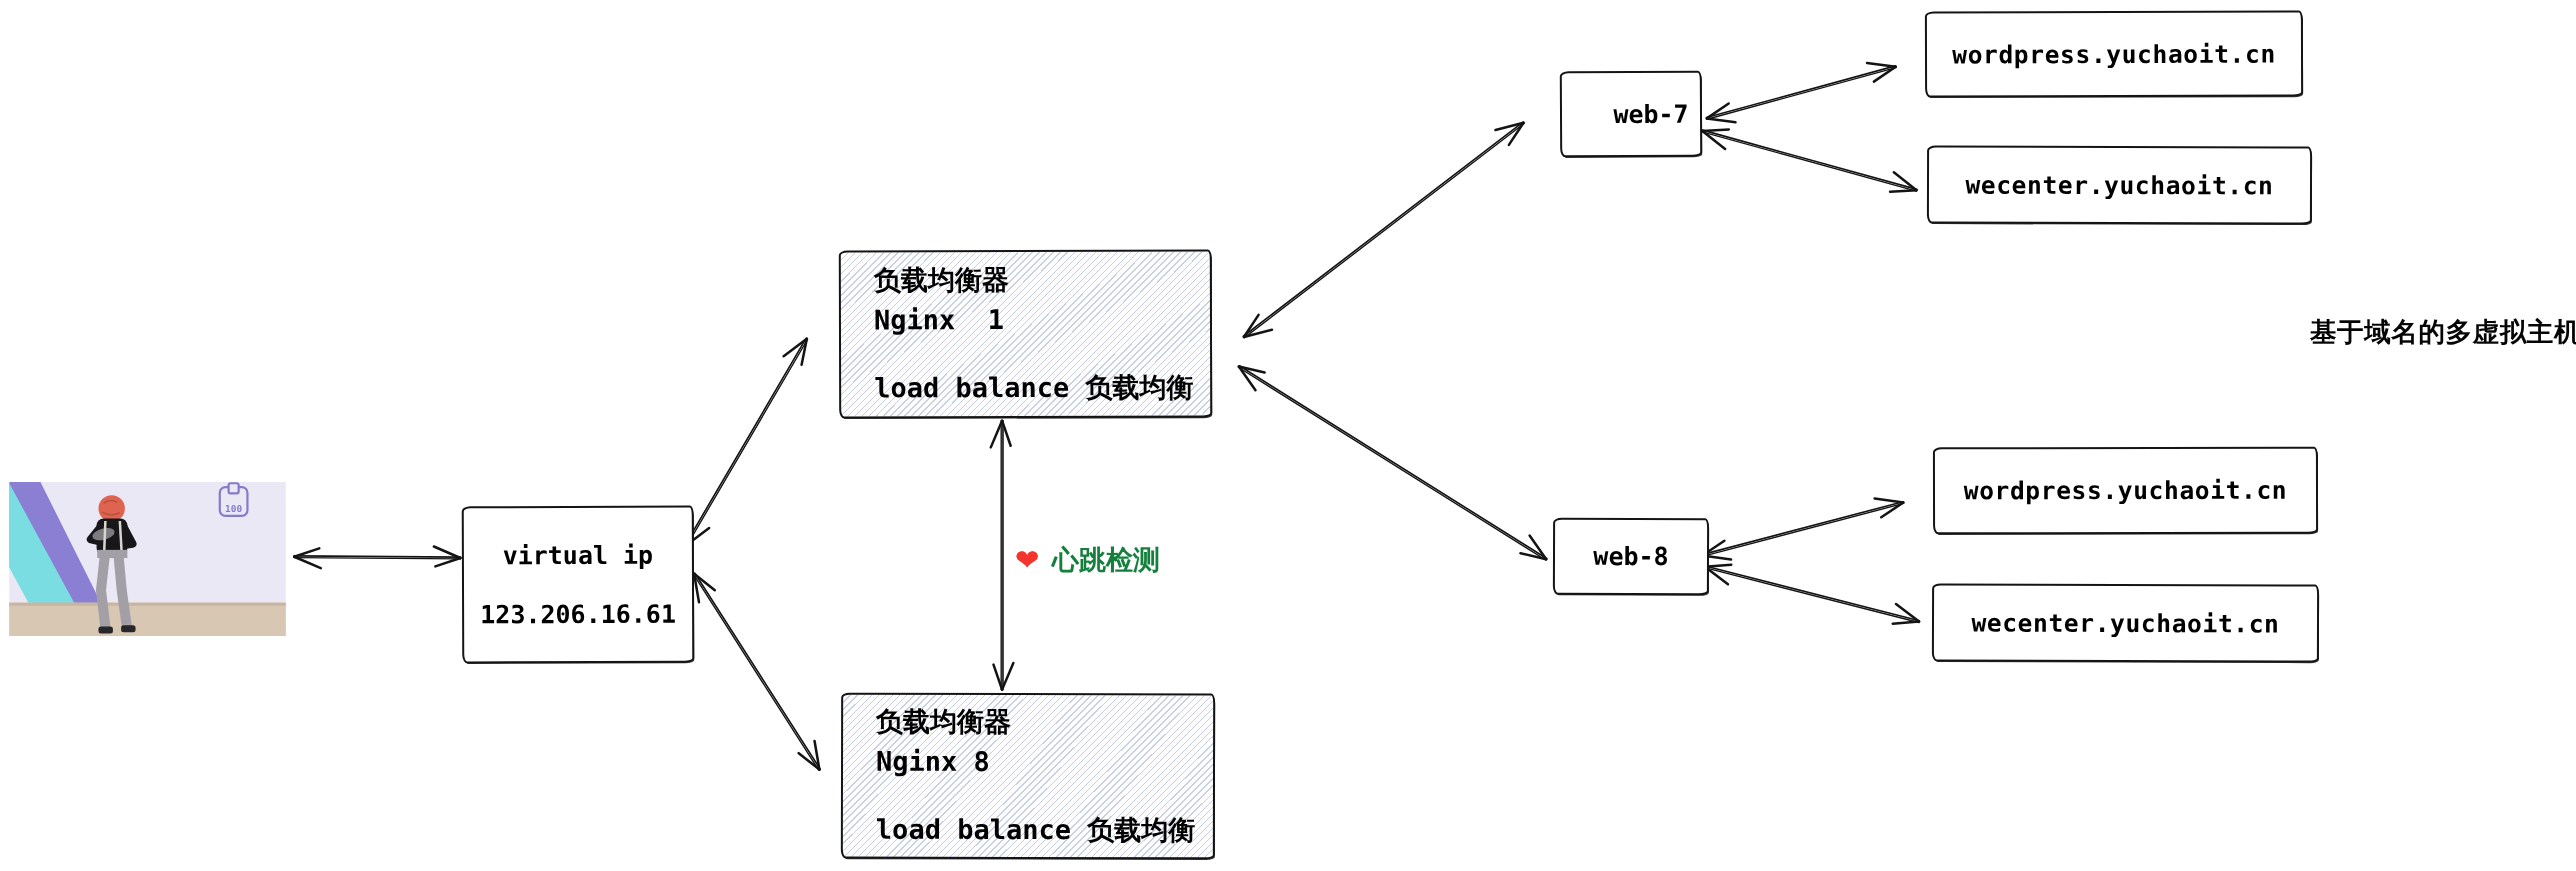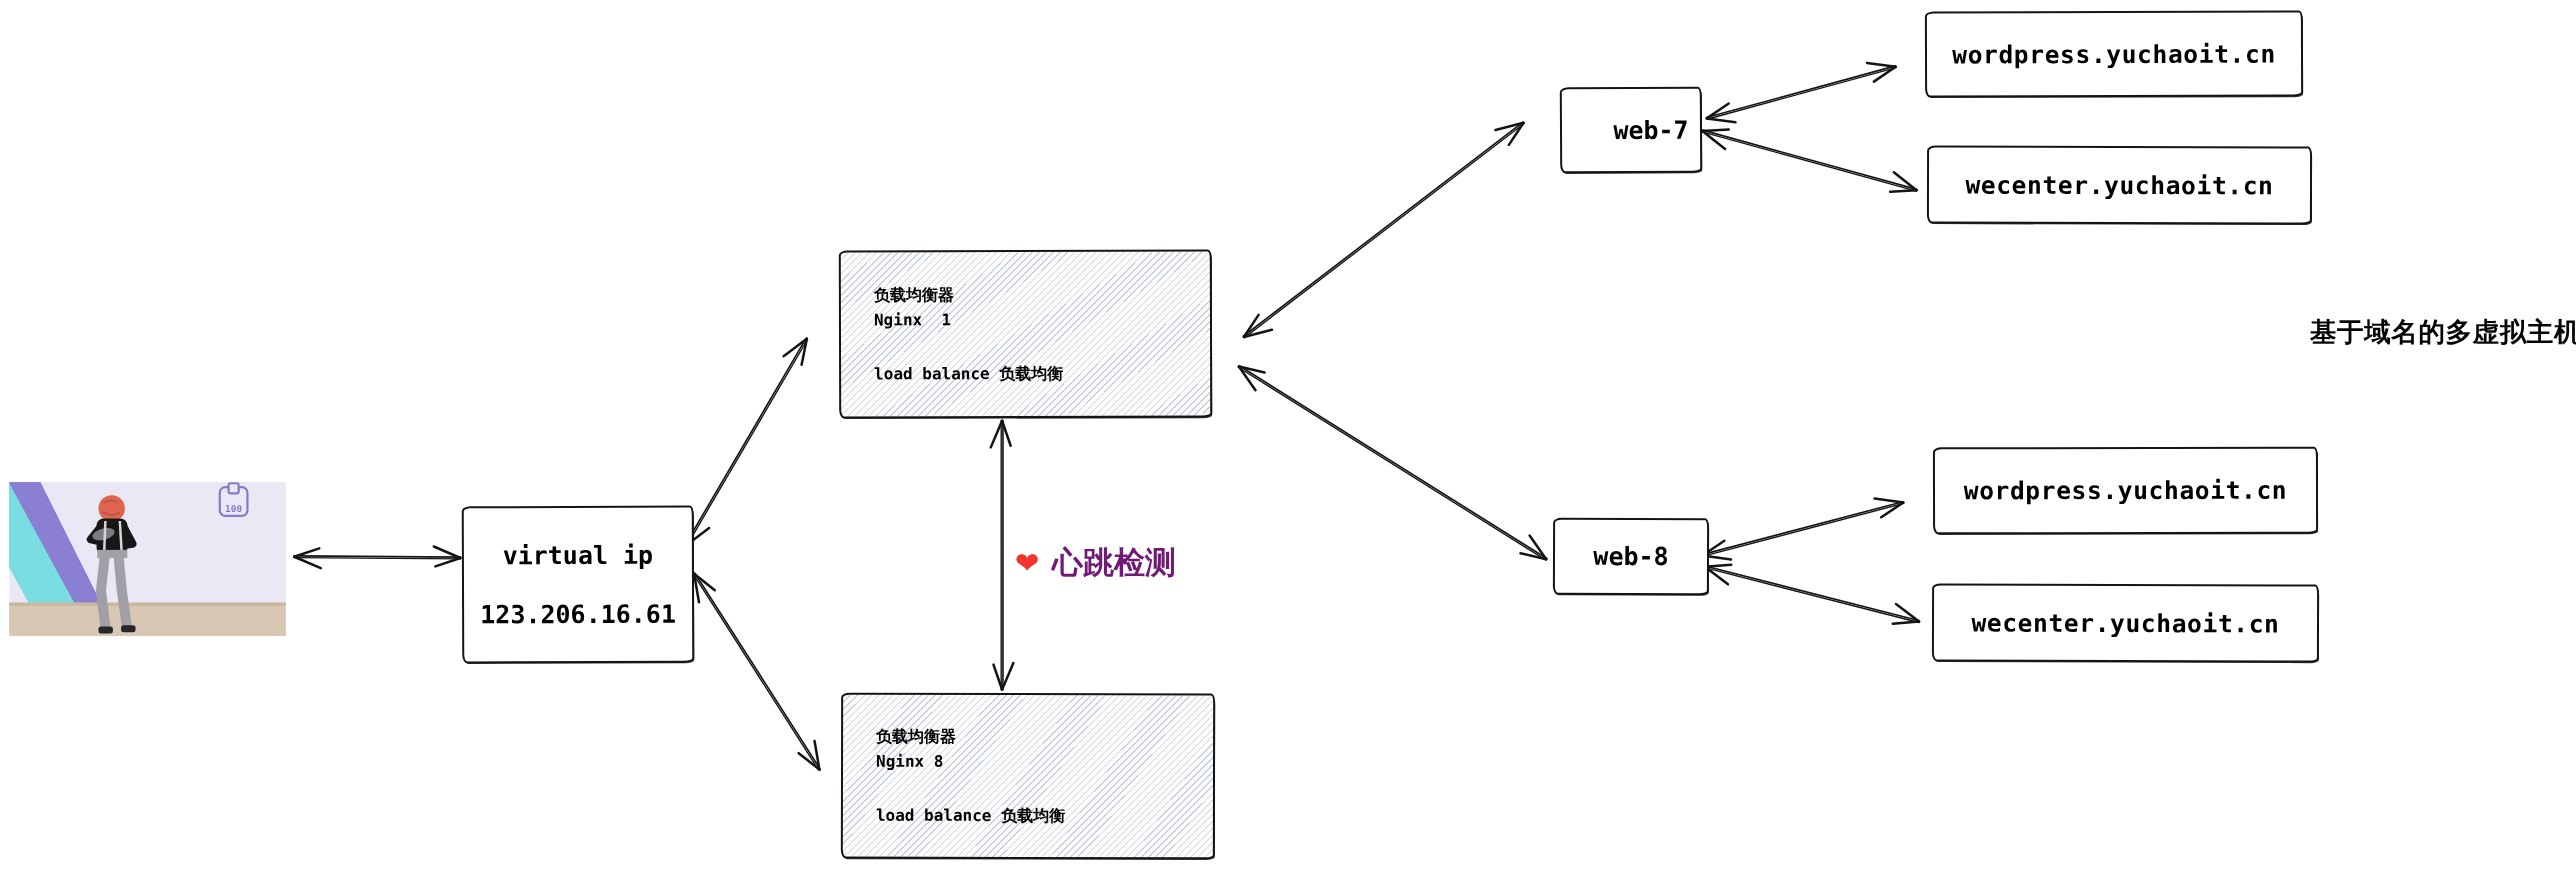--- a/index.html
+++ b/index.html
@@ -15,28 +15,28 @@
        font-family:"DejaVu Sans Mono","Liberation Mono",monospace;
        font-weight:bold;color:#000;}
   .hatch{background-color:#fdfdfe;
        background-image:repeating-linear-gradient(135deg,rgba(158,170,196,.55) 0 1px,transparent 1px 5px);}
   .mono-lg{font-size:25px;}
   .mono-domain{font-size:24.6px;letter-spacing:0.6px;}
 
   .vip-box{flex-direction:column;gap:30px;transform:rotate(-.2deg);}
   .nginx-box{flex-direction:column;align-items:flex-start;justify-content:center;
        padding-left:33px;gap:3.8px;}
-  .nginx-box .ln{white-space:pre;font-size:16px;line-height:1.32;}
+  .nginx-box .ln{white-space:pre;font-size:27px;line-height:1.32;}
   .nginx-box .blank{height:25px;}
 
   .annotation-heartbeat{position:absolute;left:1015px;top:542px;display:flex;
        align-items:center;gap:12.6px;}
   .heart{font-size:29px;line-height:1;color:#f3352e;
        text-shadow:0 0 0.6px rgba(200,30,20,.6);}
-  .hb-label{font-size:31px;font-weight:bold;color:#701a75;}
+  .hb-label{font-size:27px;font-weight:bold;color:#15803d;}
 
   .caption{position:absolute;left:2310px;top:314px;font-size:26.5px;font-weight:bold;
        color:#050505;letter-spacing:0.6px;white-space:nowrap;}
 
   .photo{position:absolute;left:9.4px;top:482px;width:296px;height:154px;overflow:hidden;
        border-radius:1.3px;}
 </style>
 </head>
 <body>
 
@@ -175,21 +175,21 @@
     <div class="ln">Nginx 8</div>
     <div class="blank"></div>
     <div class="ln">load balance 负载均衡</div>
   </div>
 
   <div class="annotation-heartbeat">
     <span class="heart">❤</span>
     <span class="hb-label">心跳检测</span>
   </div>
 
-  <div class="box mono-lg" style="left:1560px;top:87px;width:142px;height:86px;transform:rotate(-.3deg);padding-left:40px;">
+  <div class="box mono-lg" style="left:1560px;top:71px;width:142px;height:86px;transform:rotate(-.3deg);padding-left:40px;">
     <div>web-7</div>
   </div>
 
   <div class="box mono-lg" style="left:1553px;top:518px;width:156px;height:77px;transform:rotate(.2deg);text-align:right;">
     <div>web-8</div>
   </div>
 
   <div class="box mono-domain" style="left:1925px;top:10.7px;width:378px;height:86px;transform:rotate(-.15deg);">
     <div>wordpress.yuchaoit.cn</div>
   </div>

